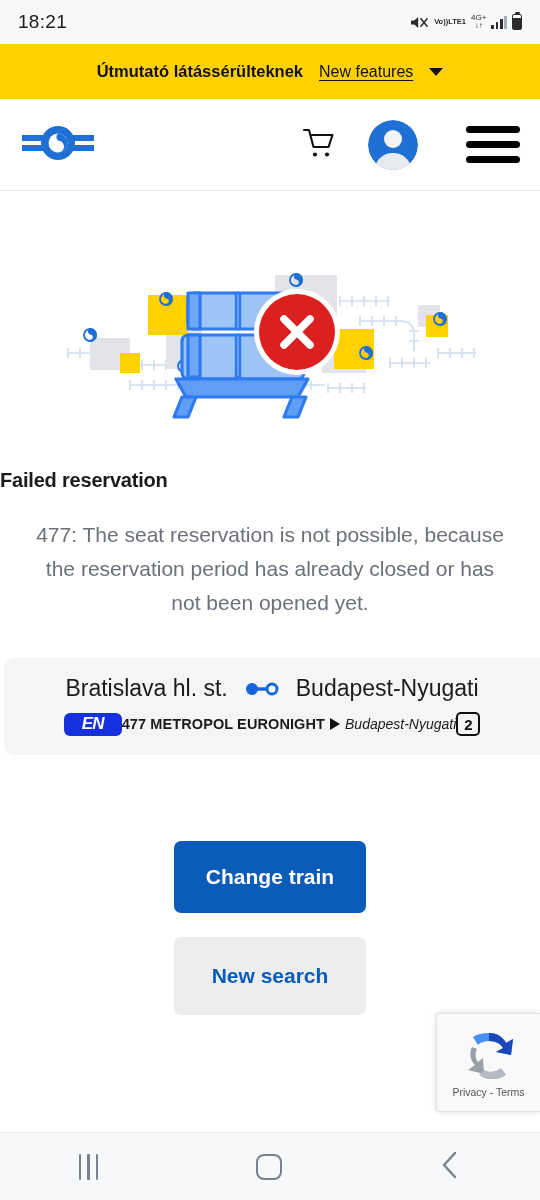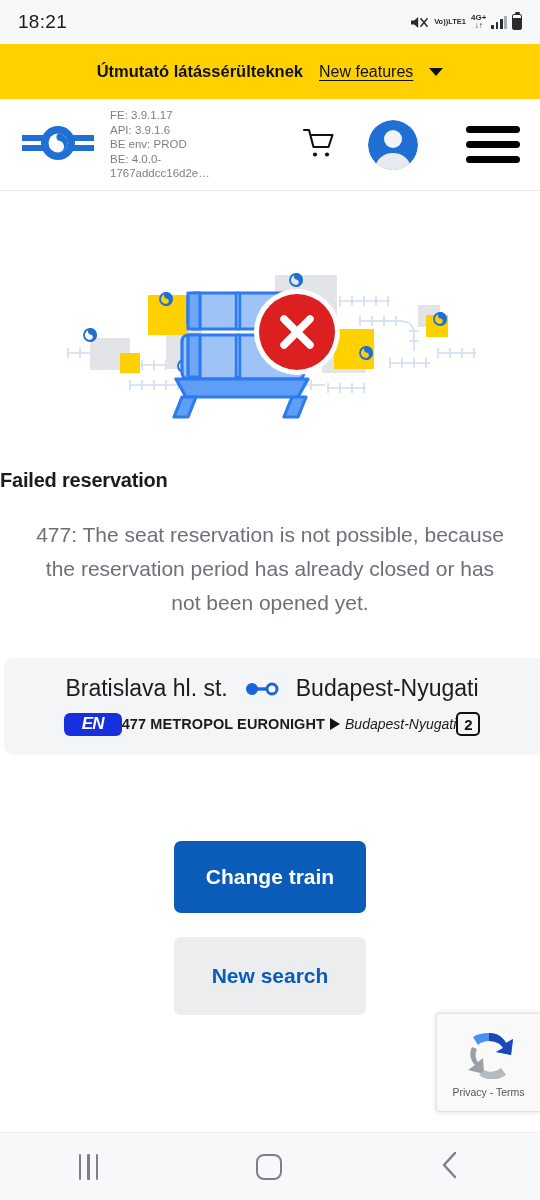--- a/index.html
+++ b/index.html
@@ -19,21 +19,21 @@
   }
   .status-time { font-size:19px; color:#1c1c1e; letter-spacing:.3px; }
   .status-icons { display:flex; align-items:center; gap:5px; }
   .si { display:flex; align-items:center; }
   .volte-block {
     display:flex; flex-direction:row; align-items:center;
     font-size:7.5px; font-weight:bold; line-height:8px; color:#2b2b2b;
   }
   .net-block {
     display:flex; flex-direction:column; align-items:center;
-    font-size:8px; font-weight:bold; line-height:8.5px; color:#2b2b2b;
+    font-size:8px; font-weight:normal; line-height:8.5px; color:#2b2b2b;
   }
   .bars { display:flex; align-items:flex-end; gap:1.5px; height:13px; }
   .bars i { display:block; width:2.8px; background:#2b2b2b; border-radius:.5px; }
   .bars i:nth-child(1){height:4px;} .bars i:nth-child(2){height:7px;}
   .bars i:nth-child(3){height:10px;} .bars i:nth-child(4){height:13px; background:#a9adb4;}
   .battery {
     width:10px; height:16px; border:1.6px solid #2b2b2b; border-radius:2px;
     position:relative; background:linear-gradient(to top,#2b2b2b 78%, #fff 78%);
   }
   .battery:before {
@@ -199,27 +199,20 @@
 
   <div class="header">
     <span class="logo">
       <svg width="76" height="42" viewBox="0 0 76 42">
         <path d="M2 13h28v6H2zM2 23h28v6H2z" fill="#1f6fd4"></path>
         <path d="M46 13h28v6H46zM46 23h28v6H46z" fill="#1f6fd4"></path>
         <circle cx="38" cy="21" r="17" fill="#1f6fd4"></circle>
         <circle cx="38" cy="21" r="9.5" fill="#fff"></circle>
         <path d="M38 11.5a9.5 9.5 0 0 1 0 19 6 6 0 0 0 0-12 4.6 4.6 0 0 1 0-7z" fill="#1f6fd4"></path>
       </svg>
-    </span>
-    <span class="ver">
-      <span>FE: 3.9.1.17</span><br>
-      <span>API: 3.9.1.6</span><br>
-      <span>BE env: PROD</span><br>
-      <span>BE: 4.0.0-</span><br>
-      <span>1767addcc16d2e…</span>
     </span>
     <span class="hdr-spacer"></span>
     <span class="cart">
       <svg width="34" height="32" viewBox="0 0 34 32">
         <path d="M2 3h5l4.5 17h15l4-12H10" stroke="#111" stroke-width="2.1" fill="none" stroke-linecap="round" stroke-linejoin="round"></path>
         <circle cx="13" cy="27.5" r="2.1" fill="#111"></circle>
         <circle cx="25" cy="27.5" r="2.1" fill="#111"></circle>
       </svg>
     </span>
     <span class="avatar">

